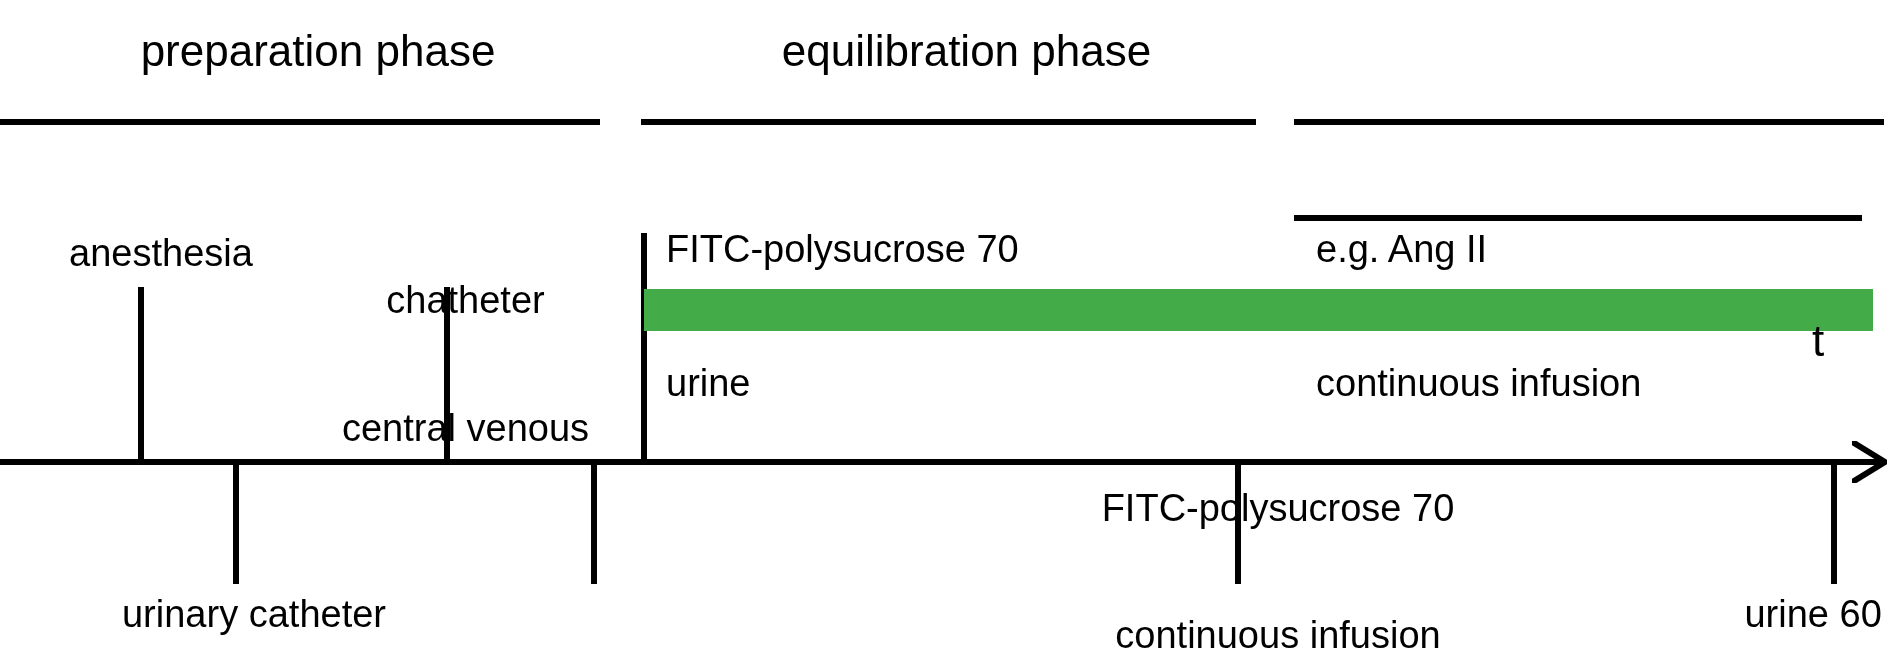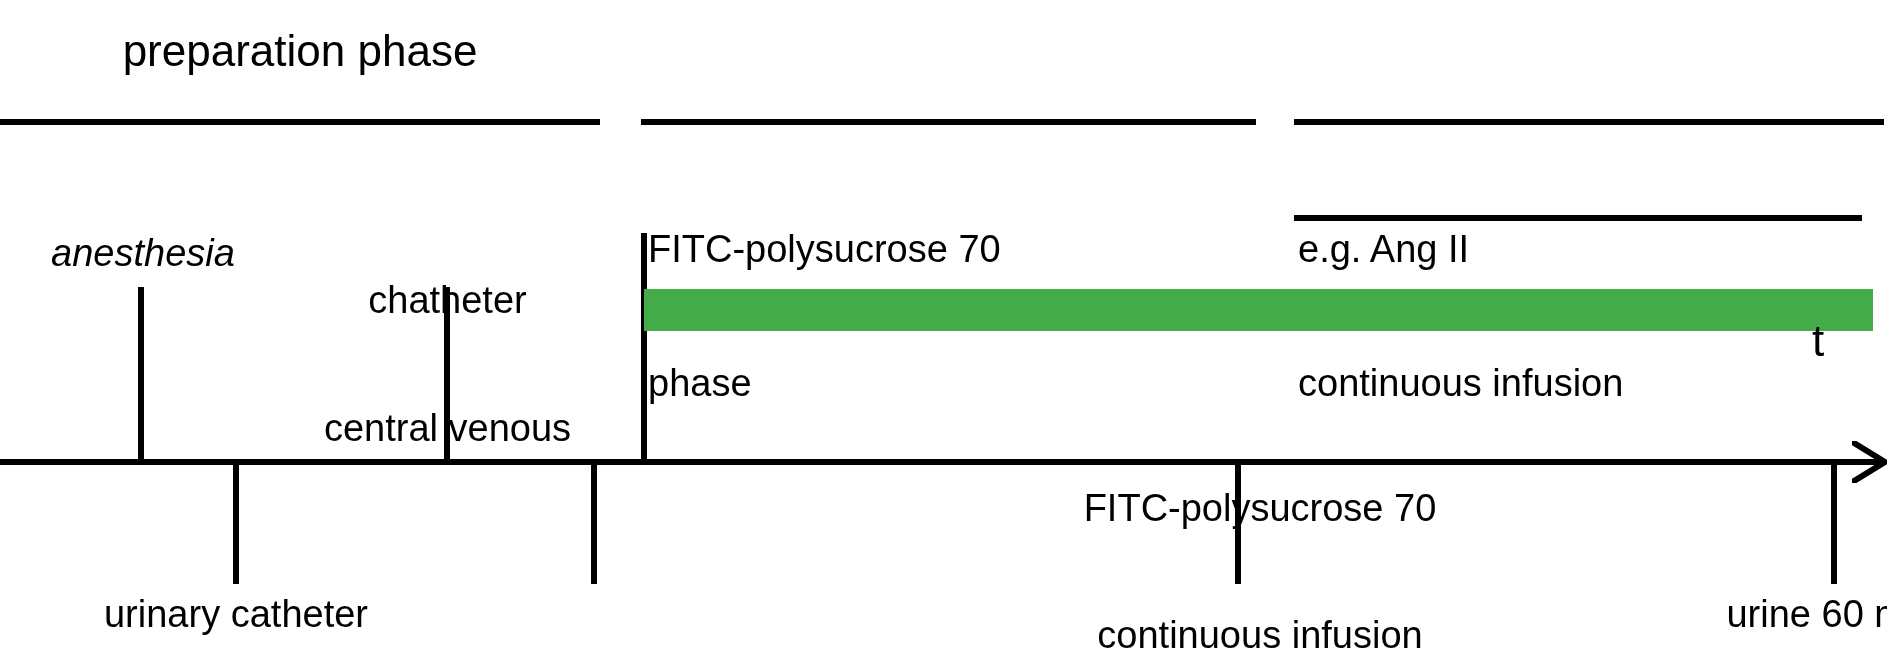--- a/index.html
+++ b/index.html
@@ -30,20 +30,21 @@
   }
   .axis {
     position: absolute;
     background: #000000;
     height: 6px;
   }
   .label {
     position: absolute;
     white-space: pre;
     line-height: 1.12;
+    padding-left: 18px;
   }
 
   
   .phase-title {
     font-size: 44px;
     text-align: center;
     top: 26px;
   }
 
   
@@ -82,39 +83,40 @@
     top: 441px;
   }
 </style>
 </head>
 <body>
 
 <div id="canvas">
 
   <div class="label phase-title" style="left:0px; width:600px;">preparation phase</div>
 
+  <div class="label phase-title" style="left:641px; width:615px;">equilibration phase</div>
 
 
   <div class="rule" style="left:0px; top:119px; width:600px;"></div>
   <div class="rule" style="left:641px; top:119px; width:615px;"></div>
   <div class="rule" style="left:1294px; top:119px; width:590px;"></div>
 
   <div class="label annot" style="left:648px; top:137px;">
     <div>FITC-polysucrose 70</div>
-    <div>phase</div>
+    <div>urine</div>
   </div>
 
   <div class="label annot" style="left:1298px; top:137px;">
     <div>e.g. Ang II</div>
     <div>continuous infusion</div>
   </div>
 
   <div class="rule" style="left:1294px; top:215px; width:568px;"></div>
 
-  <div class="label event-label" style="left:8px; top:232px; width:270px;font-style:italic;">anesthesia</div>
+  <div class="label event-label" style="left:8px; top:232px; width:270px;">anesthesia</div>
 
   <div class="label event-label" style="left:250px; top:194px; width:395px;">
     <div>chatheter</div>
     <div>central venous</div>
   </div>
 
   <div class="vline" style="left:138px; top:287px; height:175px;"></div>
   <div class="vline" style="left:444px; top:287px; height:175px;"></div>
   <div class="vline" style="left:641px; top:233px; height:229px;"></div>
 

